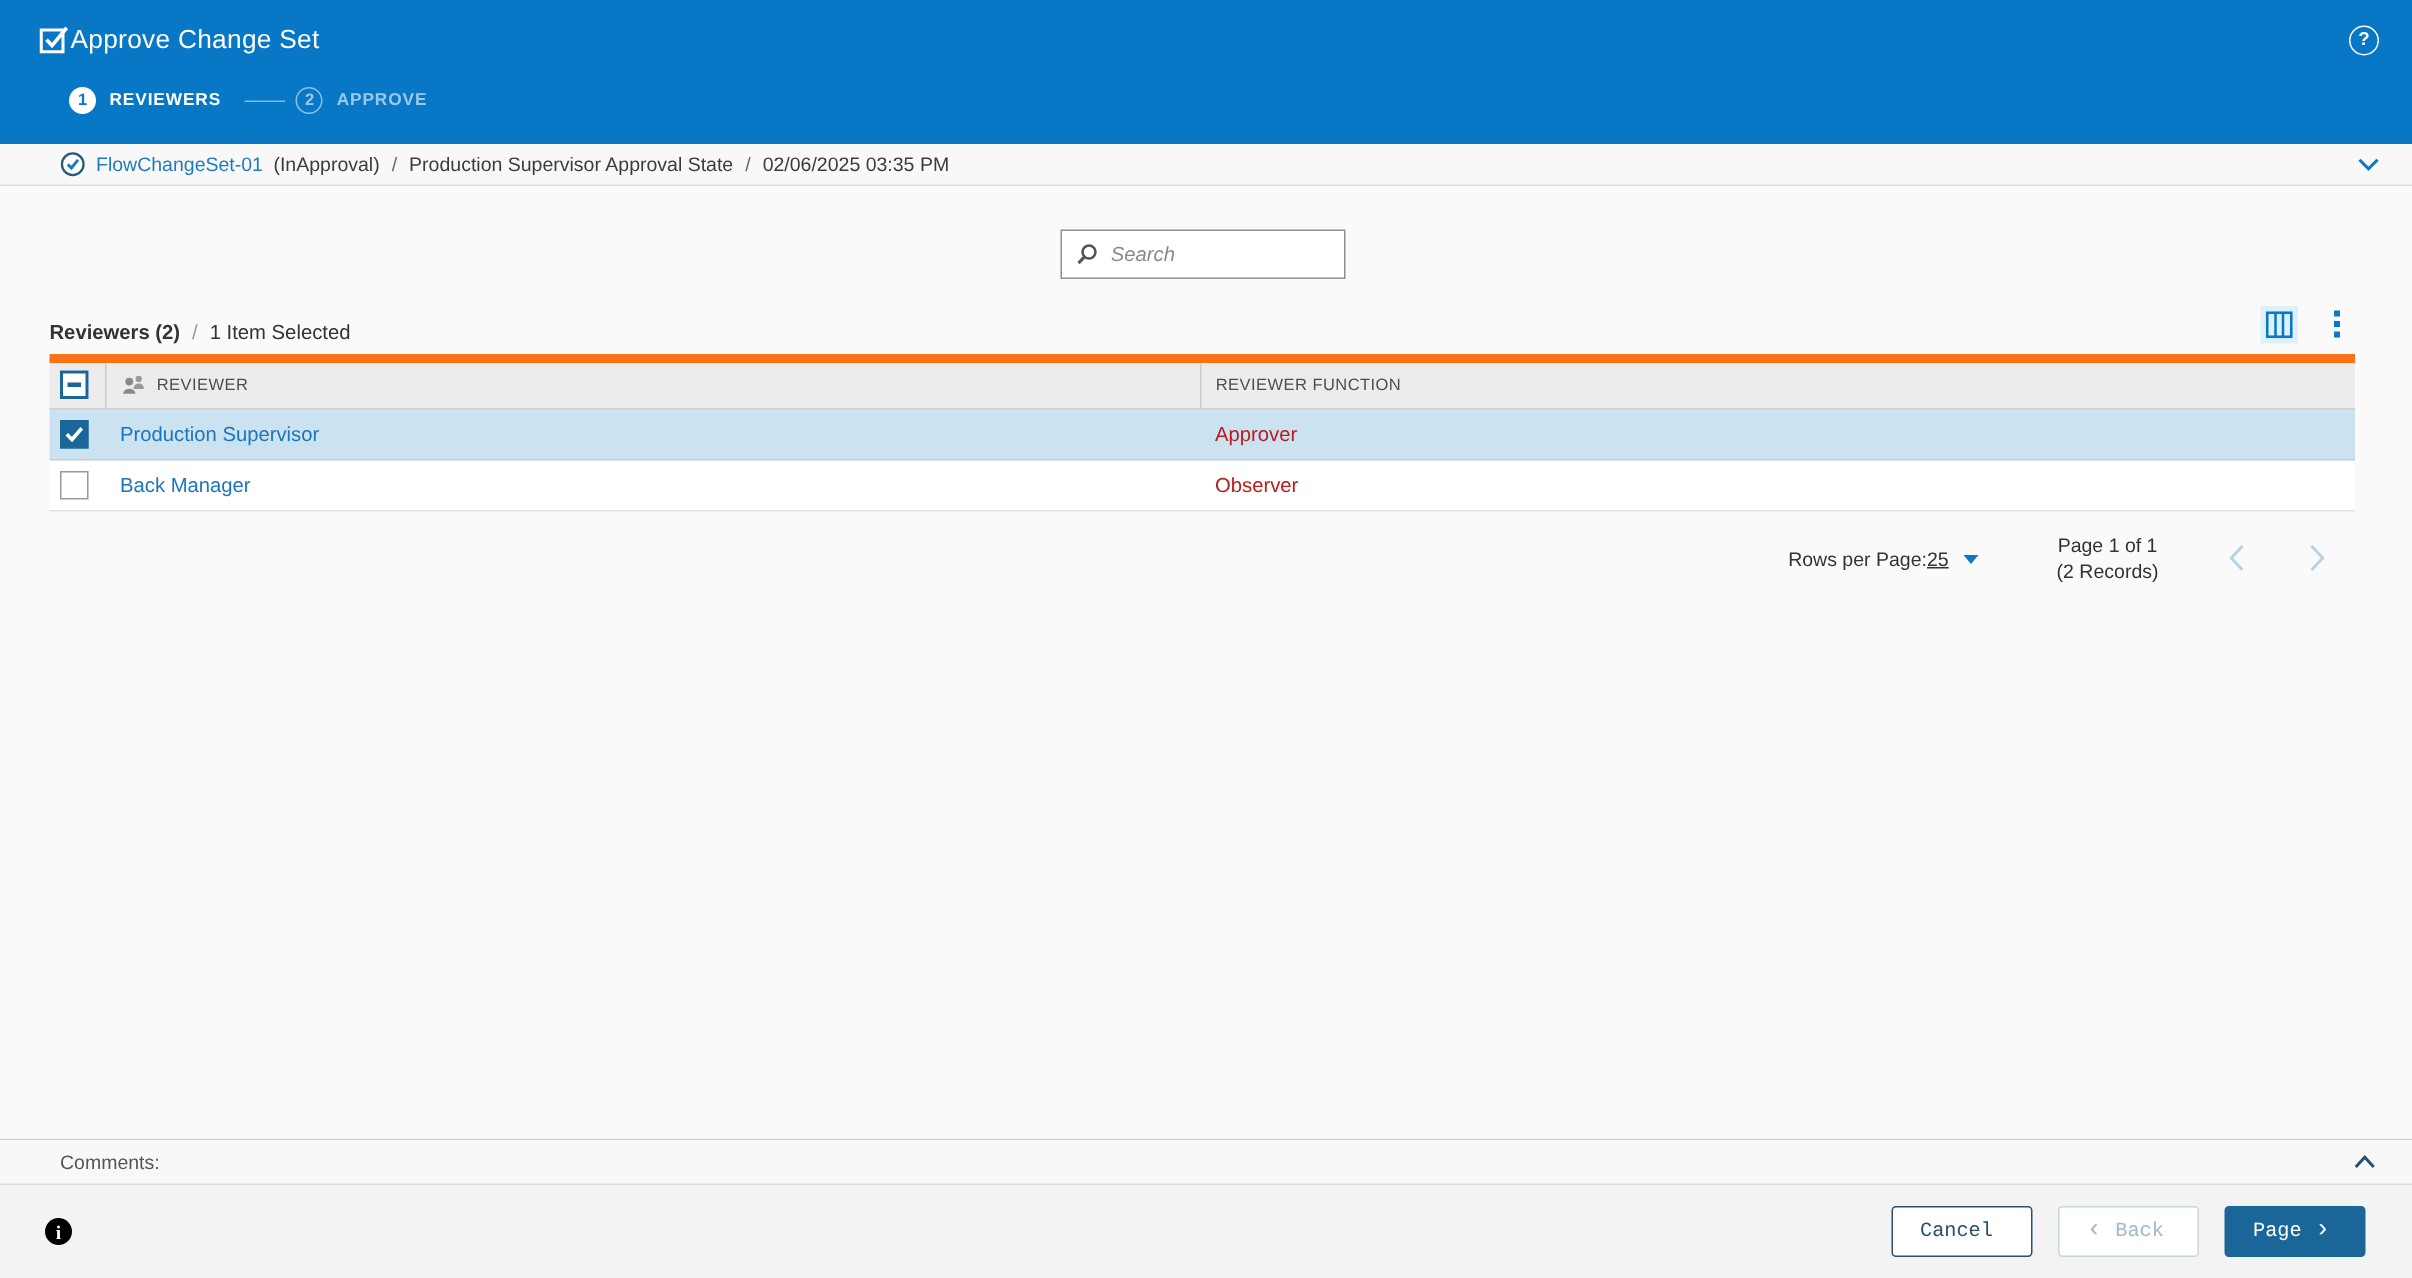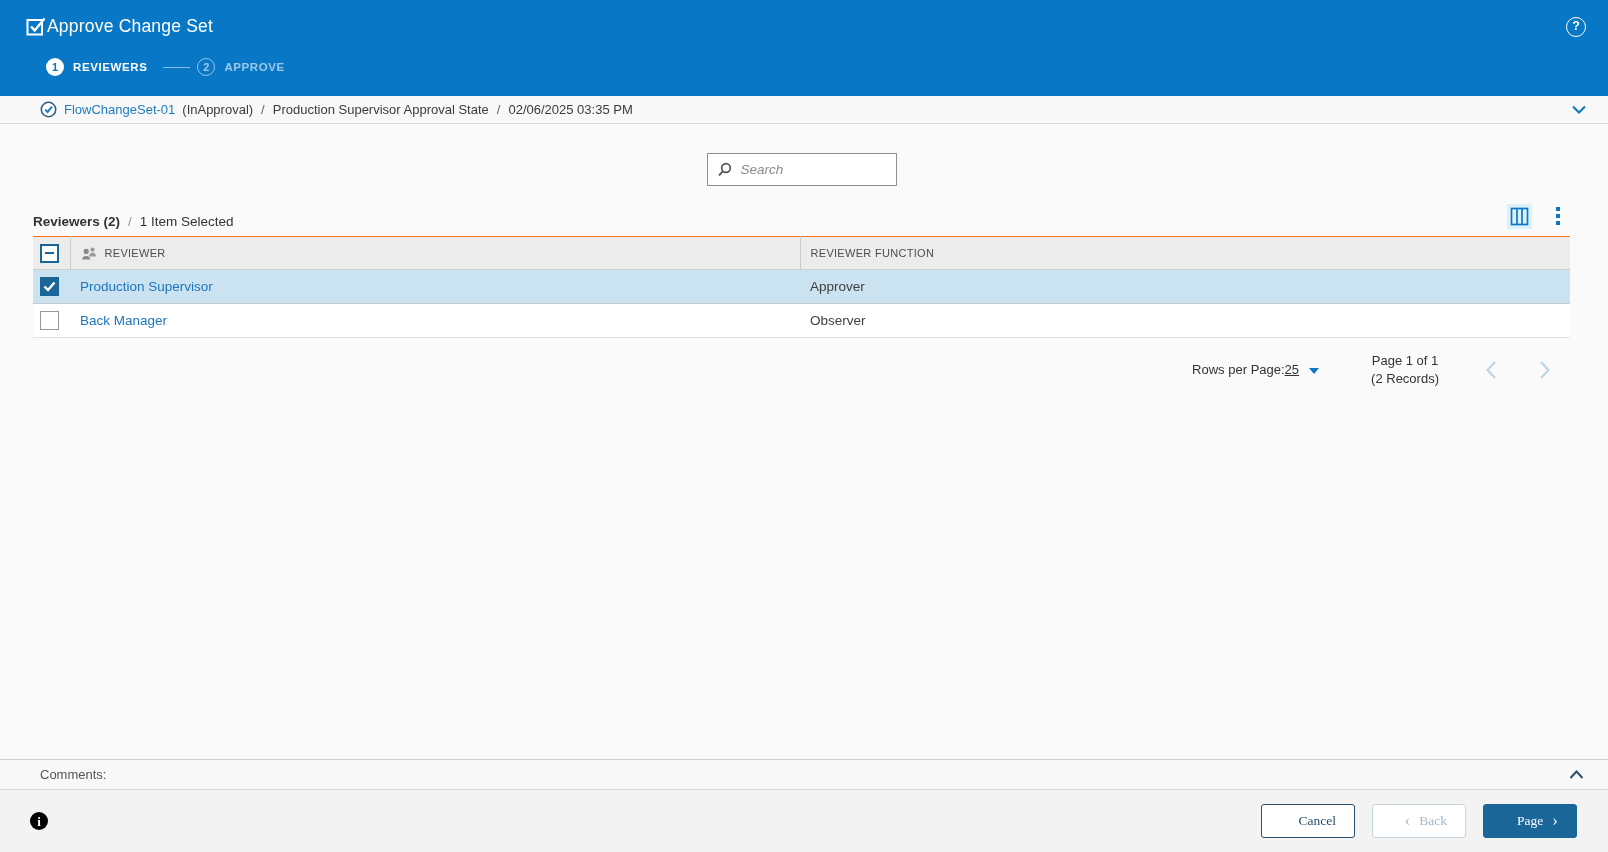--- a/index.html
+++ b/index.html
@@ -60,31 +60,31 @@
   .search-input::placeholder { color:#8a8a8a; font-style:italic; }
 
   .table-title-row { display:flex; align-items:flex-end; margin-top:17px; padding-bottom:7px; }
   .table-title { font-size:13.5px; font-weight:700; color:#333; }
   .title-sep { color:#999; margin:0 8px; font-size:13.5px; }
   .selection-status { font-size:13.5px; color:#333; }
   .table-actions { margin-left:auto; display:flex; align-items:center; gap:20px; padding-right:6px; }
   .icon-btn { cursor:pointer; display:flex; align-items:center; justify-content:center; padding:3px; }
   .icon-btn.highlight { background:#ddf1fb; }
 
-  table.data-table { width:100%; border-collapse:collapse; border-top:1px solid #f97316; background:#fff; }
+  table.data-table { width:100%; border-collapse:collapse; border-top:6px solid #f97316; background:#fff; }
   .data-table thead th {
     background:#ececec; height:33px; font-size:11px; font-weight:400; color:#4d4d4d;
     text-align:left; letter-spacing:.3px; border-bottom:1px solid #cfcfcf; padding:0 10px;
   }
   .data-table thead th.col-reviewer, .data-table thead th.col-function { border-left:1px solid #ccc; }
   .data-table tbody td { height:34px; font-size:13.5px; border-bottom:1px solid #e2e2e2; padding:0 10px; background:#fff; }
   .data-table tr.selected td { background:#cbe2f0; border-bottom:1px solid #c4cdd3;margin-top:36px; }
   .cell-checkbox { width:37px; padding:0 0 0 7px !important; }
   .reviewer-link { color:#1c76bd; cursor:pointer; }
-  .function-text { color:#404040; }
+  .function-text { color:#b91c1c; }
   .th-inner { display:flex; align-items:center; gap:7px; }
 
   .checkbox { width:19px; height:19px; display:flex; align-items:center; justify-content:center; cursor:pointer; background:#fff; }
   .checkbox.indeterminate { border:2px solid #1a6699; }
   .checkbox.indeterminate::after { content:""; width:9px; height:2.6px; background:#1a6699; display:block; }
   .checkbox.checked { background:#1a6699; border:2px solid #1a6699; }
   .checkbox.empty { border:1.5px solid #8f9aa3; }
 
   .pagination-row { display:flex; align-items:center; justify-content:flex-end; margin-top:14px; }
   .rpp { display:flex; align-items:center; font-size:13px; color:#333; cursor:pointer; }
@@ -109,22 +109,22 @@
     height:63px; flex:0 0 auto; background:#f3f3f3; border-top:1px solid #d9d9d9;
     display:flex; align-items:center; padding:0 31px 0 30px;
   }
   .info-icon {
     width:18px; height:18px; border-radius:50%; background:#000; color:#fff;
     font-family:"Liberation Serif", serif; font-weight:700; font-size:13px;
     display:flex; align-items:center; justify-content:center; cursor:pointer; line-height:1;
   }
   .footer-buttons { margin-left:auto; display:flex; align-items:center; gap:17px; }
   .btn {
-    height:30px; min-width:94px; border-radius:3px; font-family:Liberation Serif, serif;
-    font-size:13.5px; display:flex; align-items:center; justify-content:flex-end; gap:9px;
+    height:30px; min-width:94px; border-radius:3px; font-family:Liberation Mono, monospace;
+    font-size:13.5px; display:flex; align-items:center; justify-content:flex-start; gap:9px;
     cursor:pointer; padding:16px 18px; background:#fff;
   }
   .btn-cancel { border:1px solid #29506d; color:#29506d; }
   .btn-back { border:1px solid #c7d5df; color:#a3b9c8; cursor:default; }
   .btn-next { border:1px solid #1a6699; background:#1a6699; color:#fff; }
   .btn .chev { font-size:17px; line-height:1; margin-top:-2px; }
 </style>
 </head>
 <body>
 

